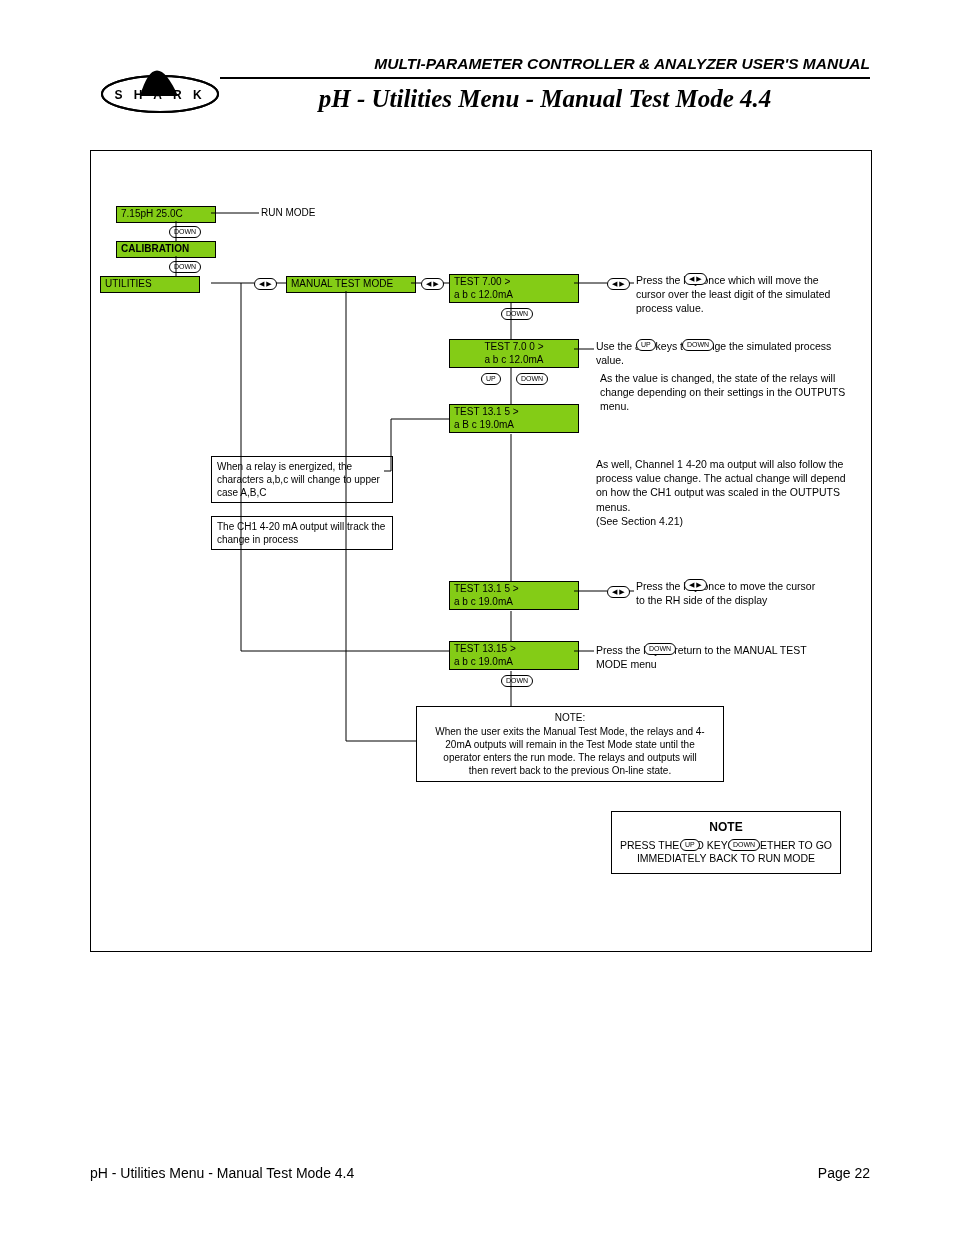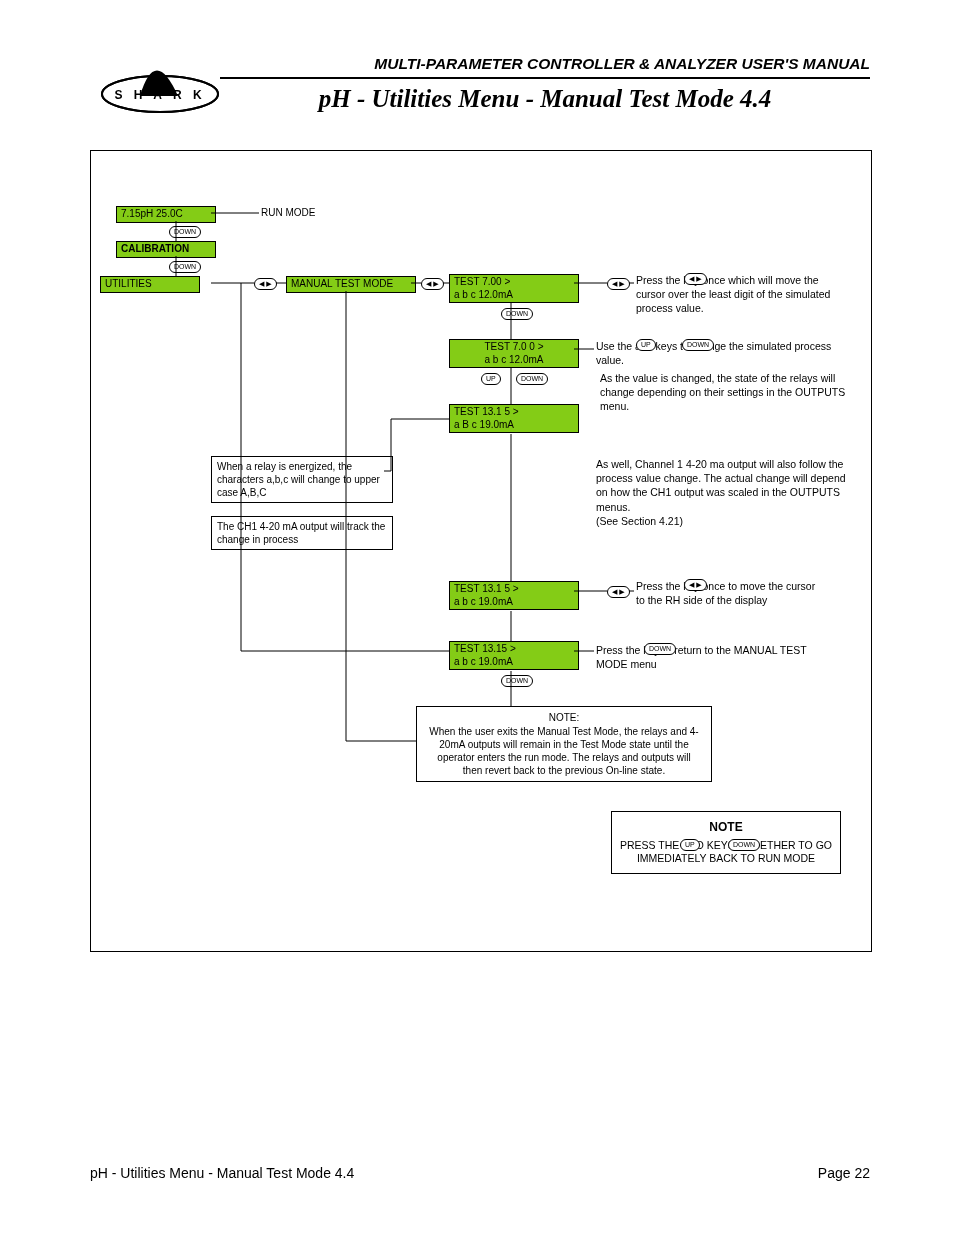--- a/index.html
+++ b/index.html
@@ -78,21 +78,21 @@
     border: 1.5px solid #000;
     padding: 8px 4px;
     text-align: center;
     font-size: 10.5px;
   }
   .note-box .note-title { font-weight: bold; font-size: 12px; margin-bottom: 4px; }
   .small-note {
     border: 1px solid #000;
     text-align: center;
     font-size: 10px;
-    padding: 4px 12px;
+    padding: 4px 18px;
     line-height: 1.3;
   }
   .callout {
     border: 1px solid #000;
     font-size: 10px;
     padding: 3px 5px;
     line-height: 1.3;
     background: #fff;
   }
   .footer {

